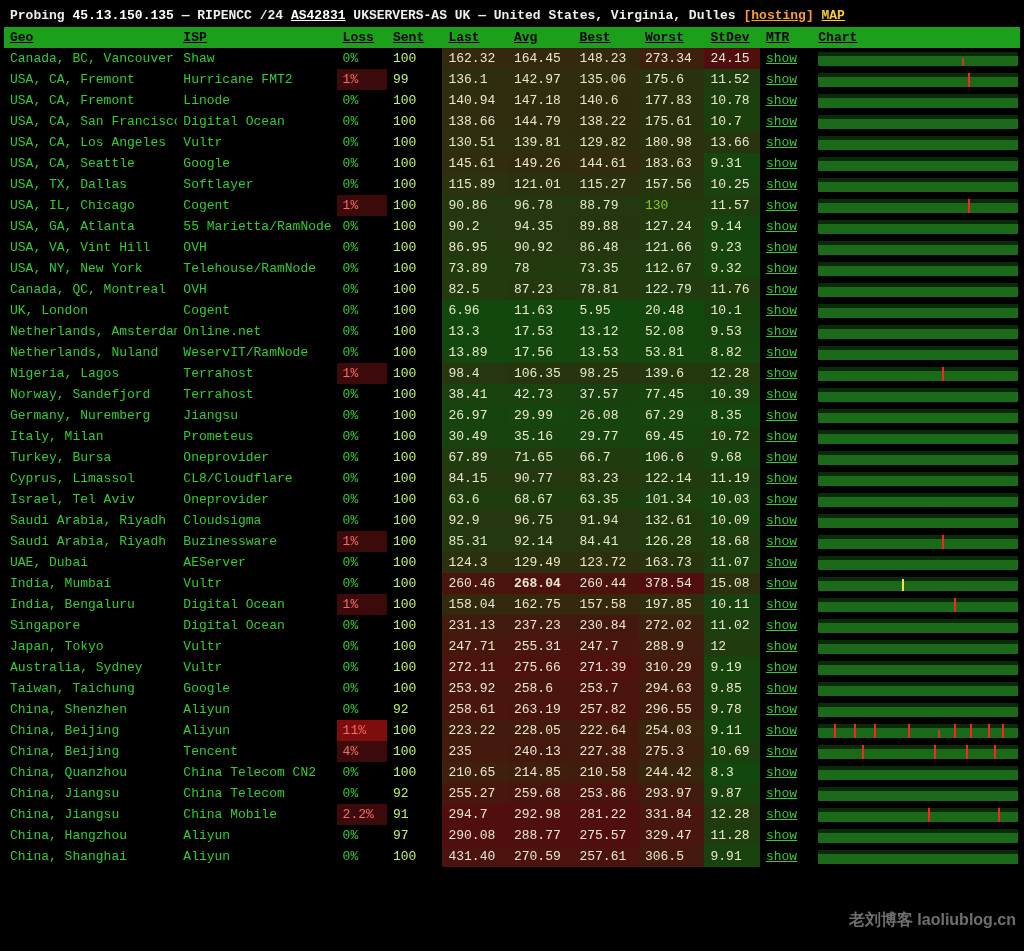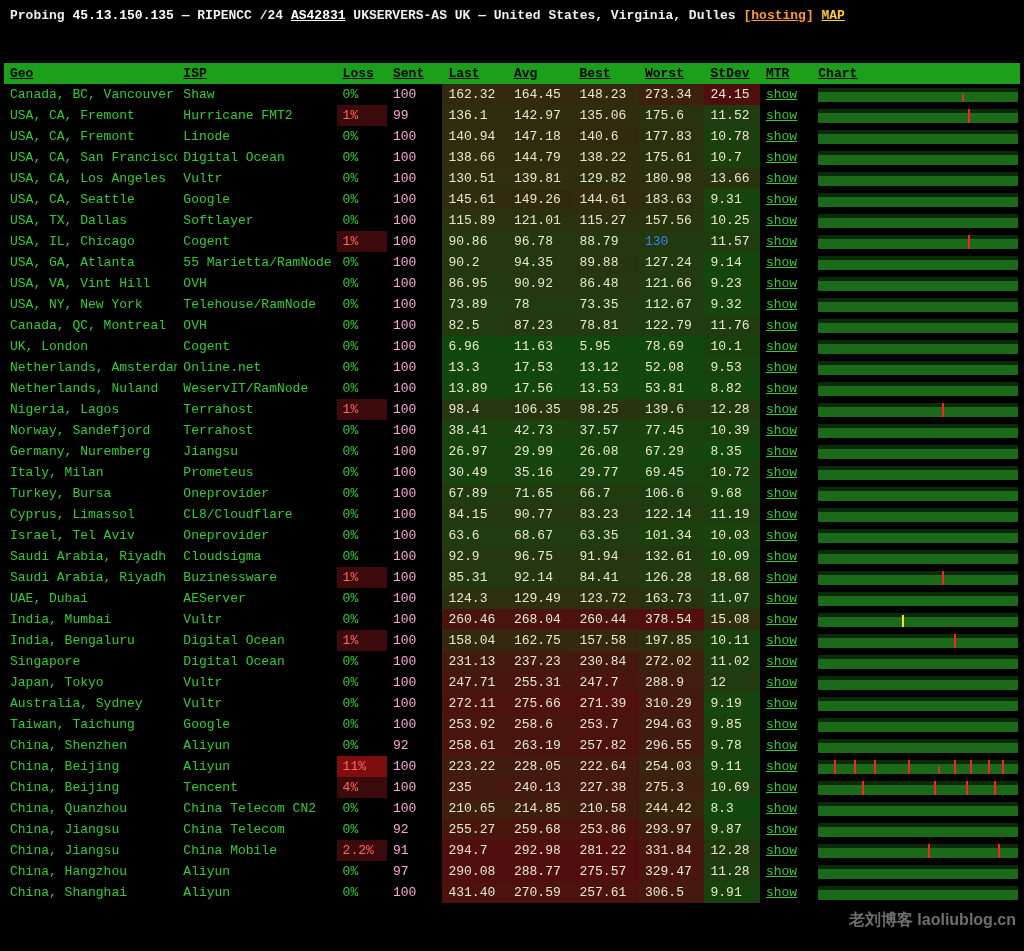--- a/index.html
+++ b/index.html
@@ -16,38 +16,38 @@
     font-weight: bold;
     padding: 4px 6px;
     white-space: nowrap;
   }
   .header-line .ip { color: #fff; }
   .header-line a { color: #fff; text-decoration: underline; }
   .header-line .bracket { color: #ff9933; }
   .header-line .hosting { color: #ff9933; text-decoration: underline; }
   .header-line .map { color: #ffcc33; text-decoration: underline; font-weight: bold; }
 
-  table { border-collapse: collapse; width: 1016px; table-layout: fixed; margin-top: 36px; }
+  table { border-collapse: collapse; width: 1016px; table-layout: fixed; }
   thead th {
     background: #1ca01c;
     color: #000;
     text-align: left;
     padding: 3px 6px;
     font-weight: bold;
     text-decoration: underline;
   }
   tbody td {
     padding: 3px 6px;
     white-space: nowrap;
     overflow: hidden;
   }
   .col-geo { width: 172px; color: #33cc33; }
   .col-isp { width: 158px; color: #33cc33; }
   .col-loss { width: 50px; text-align: left; }
-  .col-sent { width: 55px; color: #f9a8d4; font-family: Liberation Mono, monospace; }
+  .col-sent { width: 55px; color: #bef264; font-family: Liberation Mono, monospace; }
   .col-last { width: 65px; }
   .col-avg { width: 65px; }
   .col-best { width: 65px; }
   .col-worst { width: 65px; }
   .col-stdev { width: 55px; }
   .col-mtr { width: 52px; }
   .col-chart { width: 206px; padding-right: 2px;}
 
   .mtr-link { color: #33cc33; text-decoration: underline; cursor: pointer; }
 
@@ -234,21 +234,21 @@
         </td>
       </tr>
       <tr>
         <td class="col-geo">USA, IL, Chicago</td>
         <td class="col-isp">Cogent</td>
         <td class="col-loss" style="background: rgba(120, 20, 20, 0.5); color: rgb(255, 102, 102);">1%</td>
         <td class="col-sent">100</td>
         <td class="col-last" style="background: rgba(81, 122, 30, 0.45); color: rgb(232, 232, 204);">90.86</td>
         <td class="col-avg" style="background: rgba(82, 121, 30, 0.45); color: rgb(232, 232, 204);">96.78</td>
         <td class="col-best" style="background: rgba(82, 121, 30, 0.45); color: rgb(232, 232, 204);">88.79</td>
-        <td class="col-worst" style="background: rgba(75, 127, 30, 0.45); color: #3b82f6;">130</td>
+        <td class="col-worst" style="background: rgba(75, 127, 30, 0.45); color: #84cc16;">130</td>
         <td class="col-stdev" style="background: rgba(69, 133, 30, 0.45); color: rgb(232, 232, 204);">11.57</td>
         <td class="col-mtr"><span class="mtr-link">show</span></td>
         <td class="col-chart">
           <div class="chart-bar">
             <div class="spike " style="left: 75%;"></div>
           </div>
         </td>
       </tr>
       <tr>
         <td class="col-geo">USA, GA, Atlanta</td>
@@ -311,21 +311,21 @@
         </td>
       </tr>
       <tr>
         <td class="col-geo">UK, London</td>
         <td class="col-isp">Cogent</td>
         <td class="col-loss" style="color: rgb(51, 204, 51);">0%</td>
         <td class="col-sent">100</td>
         <td class="col-last" style="background: rgba(40, 160, 30, 0.45); color: rgb(232, 232, 204);">6.96</td>
         <td class="col-avg" style="background: rgba(40, 160, 30, 0.45); color: rgb(232, 232, 204);">11.63</td>
         <td class="col-best" style="background: rgba(40, 160, 30, 0.45); color: rgb(232, 232, 204);">5.95</td>
-        <td class="col-worst" style="background: rgba(40, 160, 30, 0.45); color: rgb(232, 232, 204);">78.69</td>
+        <td class="col-worst" style="background: rgba(40, 160, 30, 0.45); color: rgb(232, 232, 204);">20.48</td>
         <td class="col-stdev" style="background: rgba(56, 145, 30, 0.45); color: rgb(232, 232, 204);">10.1</td>
         <td class="col-mtr"><span class="mtr-link">show</span></td>
         <td class="col-chart">
           <div class="chart-bar"></div>
         </td>
       </tr>
       <tr>
         <td class="col-geo">Netherlands, Amsterdam</td>
         <td class="col-isp">Online.net</td>
         <td class="col-loss" style="color: rgb(51, 204, 51);">0%</td>
@@ -508,21 +508,21 @@
         <td class="col-chart">
           <div class="chart-bar"></div>
         </td>
       </tr>
       <tr>
         <td class="col-geo">India, Mumbai</td>
         <td class="col-isp">Vultr</td>
         <td class="col-loss" style="color: rgb(51, 204, 51);">0%</td>
         <td class="col-sent">100</td>
         <td class="col-last" style="background: rgba(163, 45, 30, 0.45); color: rgb(232, 232, 204);">260.46</td>
-        <td class="col-avg" style="background: rgba(168, 42, 30, 0.45); color: rgb(232, 232, 204);">268.04</td>
+        <td class="col-avg" style="background: rgba(168, 42, 30, 0.45); color: rgb(232, 232, 204); font-weight: bold;">268.04</td>
         <td class="col-best" style="background: rgba(169, 40, 30, 0.45); color: rgb(232, 232, 204);">260.44</td>
         <td class="col-worst" style="background: rgba(180, 30, 30, 0.45); color: rgb(232, 232, 204);">378.54</td>
         <td class="col-stdev" style="background: rgba(100, 104, 30, 0.45); color: rgb(232, 232, 204);">15.08</td>
         <td class="col-mtr"><span class="mtr-link">show</span></td>
         <td class="col-chart">
           <div class="chart-bar">
             <div class="spike y" style="left: 42%;"></div>
           </div>
         </td>
       </tr>

